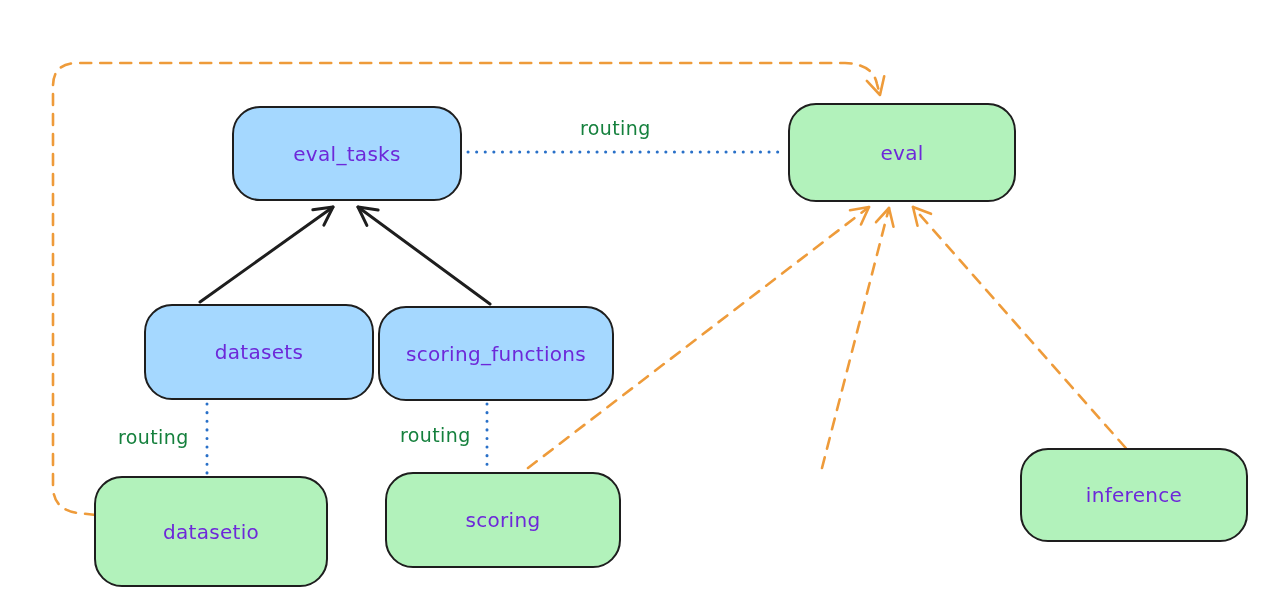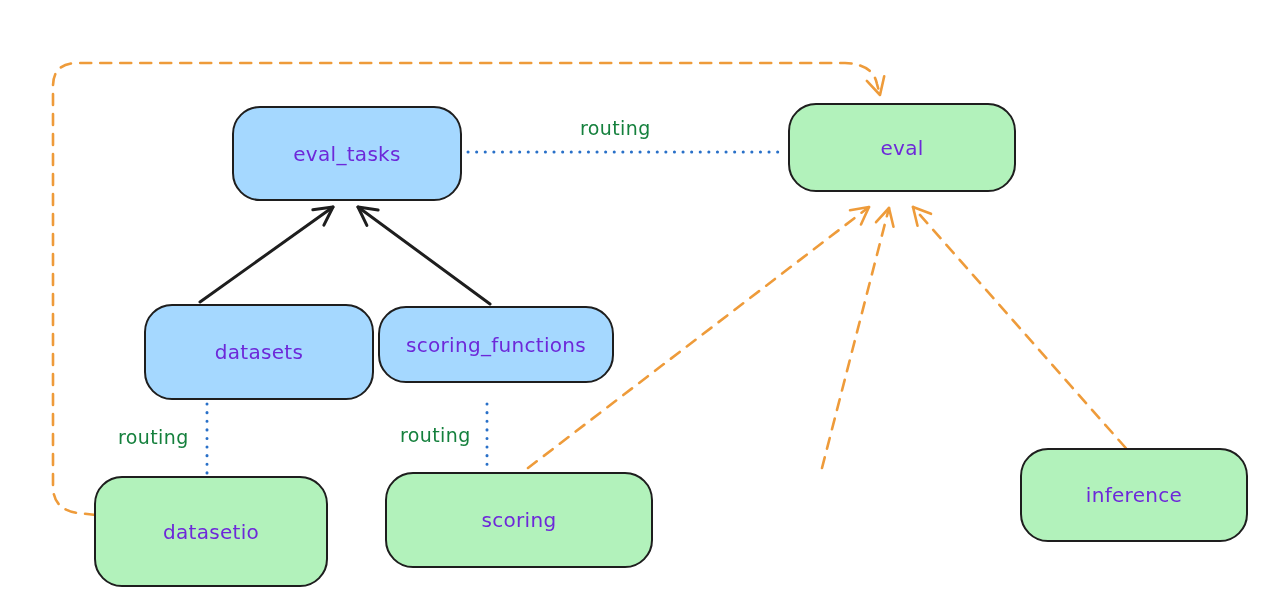--- a/index.html
+++ b/index.html
@@ -70,37 +70,37 @@
     <path d="M 96 515 L 78 513 Q 53 510 53 486 L 53 86 Q 53 63 78 63 L 845 63 Q 873 64 877 84 L 880 95" fill="none" stroke="#ee9b3a" stroke-width="2.6" stroke-linecap="round" stroke-dasharray="11 9" marker-end="url(#arrow-orange)"></path>
     <path d="M 528 468 L 869 207" fill="none" stroke="#ee9b3a" stroke-width="2.6" stroke-linecap="round" stroke-dasharray="11 9" marker-end="url(#arrow-orange)"></path>
     <path d="M 822 468 L 889 208" fill="none" stroke="#ee9b3a" stroke-width="2.6" stroke-linecap="round" stroke-dasharray="11 9" marker-end="url(#arrow-orange)"></path>
     <path d="M 1139 463 L 913 207" fill="none" stroke="#ee9b3a" stroke-width="2.6" stroke-linecap="round" stroke-dasharray="11 9" marker-end="url(#arrow-orange)"></path>
   </svg>
 
   <div class="node blue" style="left:232px; top:106px; width:230px; height:95px;">
     <span>eval_tasks</span>
   </div>
 
-  <div class="node green" style="left:788px; top:103px; width:228px; height:89px;">
+  <div class="node green" style="left:788px; top:103px; width:228px; height:99px;">
     <span>eval</span>
   </div>
 
   <div class="node blue" style="left:96px; top:304px; width:230px; height:96px;margin-left:48px;">
     <span>datasets</span>
   </div>
 
-  <div class="node blue" style="left:378px; top:306px; width:236px; height:77px;">
+  <div class="node blue" style="left:378px; top:306px; width:236px; height:95px;">
     <span>scoring_functions</span>
   </div>
 
   <div class="node green" style="left:94px; top:476px; width:234px; height:111px;">
     <span>datasetio</span>
   </div>
 
-  <div class="node green" style="left:385px; top:472px; width:268px; height:96px;">
+  <div class="node green" style="left:385px; top:472px; width:236px; height:96px;">
     <span>scoring</span>
   </div>
 
 
   <div class="node green" style="left:1020px; top:448px; width:228px; height:94px;">
     <span>inference</span>
   </div>
 
   <div class="edge-label" style="left:580px; top:117px;">routing</div>
 

